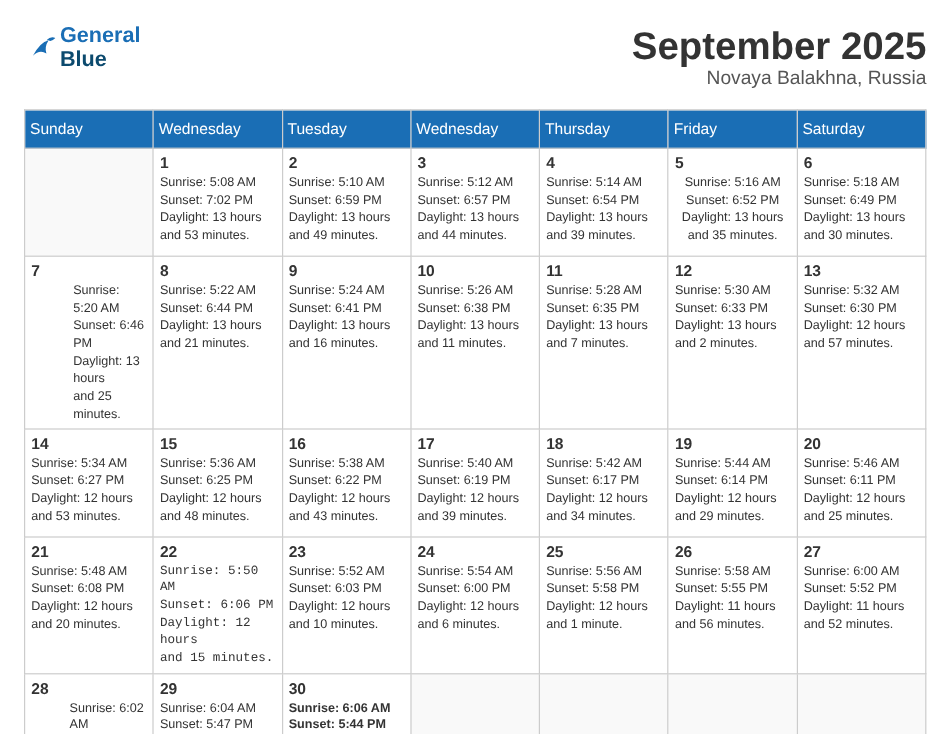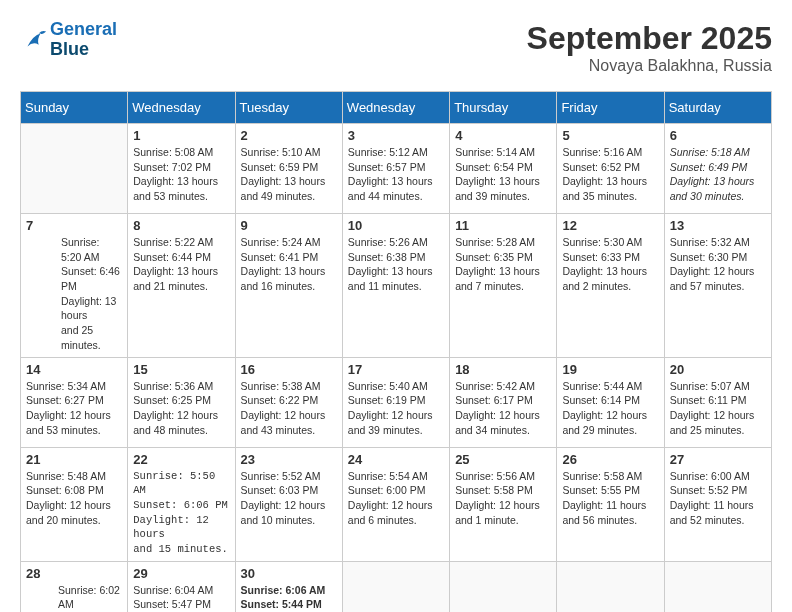--- a/index.html
+++ b/index.html
@@ -141,28 +141,28 @@
         </td>
         <td>
           <div class="day-number">4</div>
           <div class="day-info" style="white-space: pre-line;">Sunrise: 5:14 AM
 Sunset: 6:54 PM
 Daylight: 13 hours
 and 39 minutes.</div>
         </td>
         <td>
           <div class="day-number">5</div>
-          <div class="day-info" style="white-space: pre-line;">Sunrise: 5:16 AM
+          <div class="day-info" style="white-space: pre-line; text-align: center;">Sunrise: 5:16 AM
 Sunset: 6:52 PM
 Daylight: 13 hours
 and 35 minutes.</div>
         </td>
         <td>
           <div class="day-number">6</div>
-          <div class="day-info" style="white-space: pre-line; font-style: italic;">Sunrise: 5:18 AM
+          <div class="day-info" style="white-space: pre-line;">Sunrise: 5:18 AM
 Sunset: 6:49 PM
 Daylight: 13 hours
 and 30 minutes.</div>
         </td>
       </tr>
       <tr>
         <td>
           <div class="day-number">7</div>
           <div class="day-info" style="white-space: pre-line; margin-left: 35px;">Sunrise: 5:20 AM
 Sunset: 6:46 PM
@@ -250,21 +250,21 @@
         </td>
         <td>
           <div class="day-number">19</div>
           <div class="day-info" style="white-space: pre-line;">Sunrise: 5:44 AM
 Sunset: 6:14 PM
 Daylight: 12 hours
 and 29 minutes.</div>
         </td>
         <td>
           <div class="day-number">20</div>
-          <div class="day-info" style="white-space: pre-line;">Sunrise: 5:07 AM
+          <div class="day-info" style="white-space: pre-line;">Sunrise: 5:46 AM
 Sunset: 6:11 PM
 Daylight: 12 hours
 and 25 minutes.</div>
         </td>
       </tr>
       <tr>
         <td>
           <div class="day-number">21</div>
           <div class="day-info" style="white-space: pre-line;">Sunrise: 5:48 AM
 Sunset: 6:08 PM

